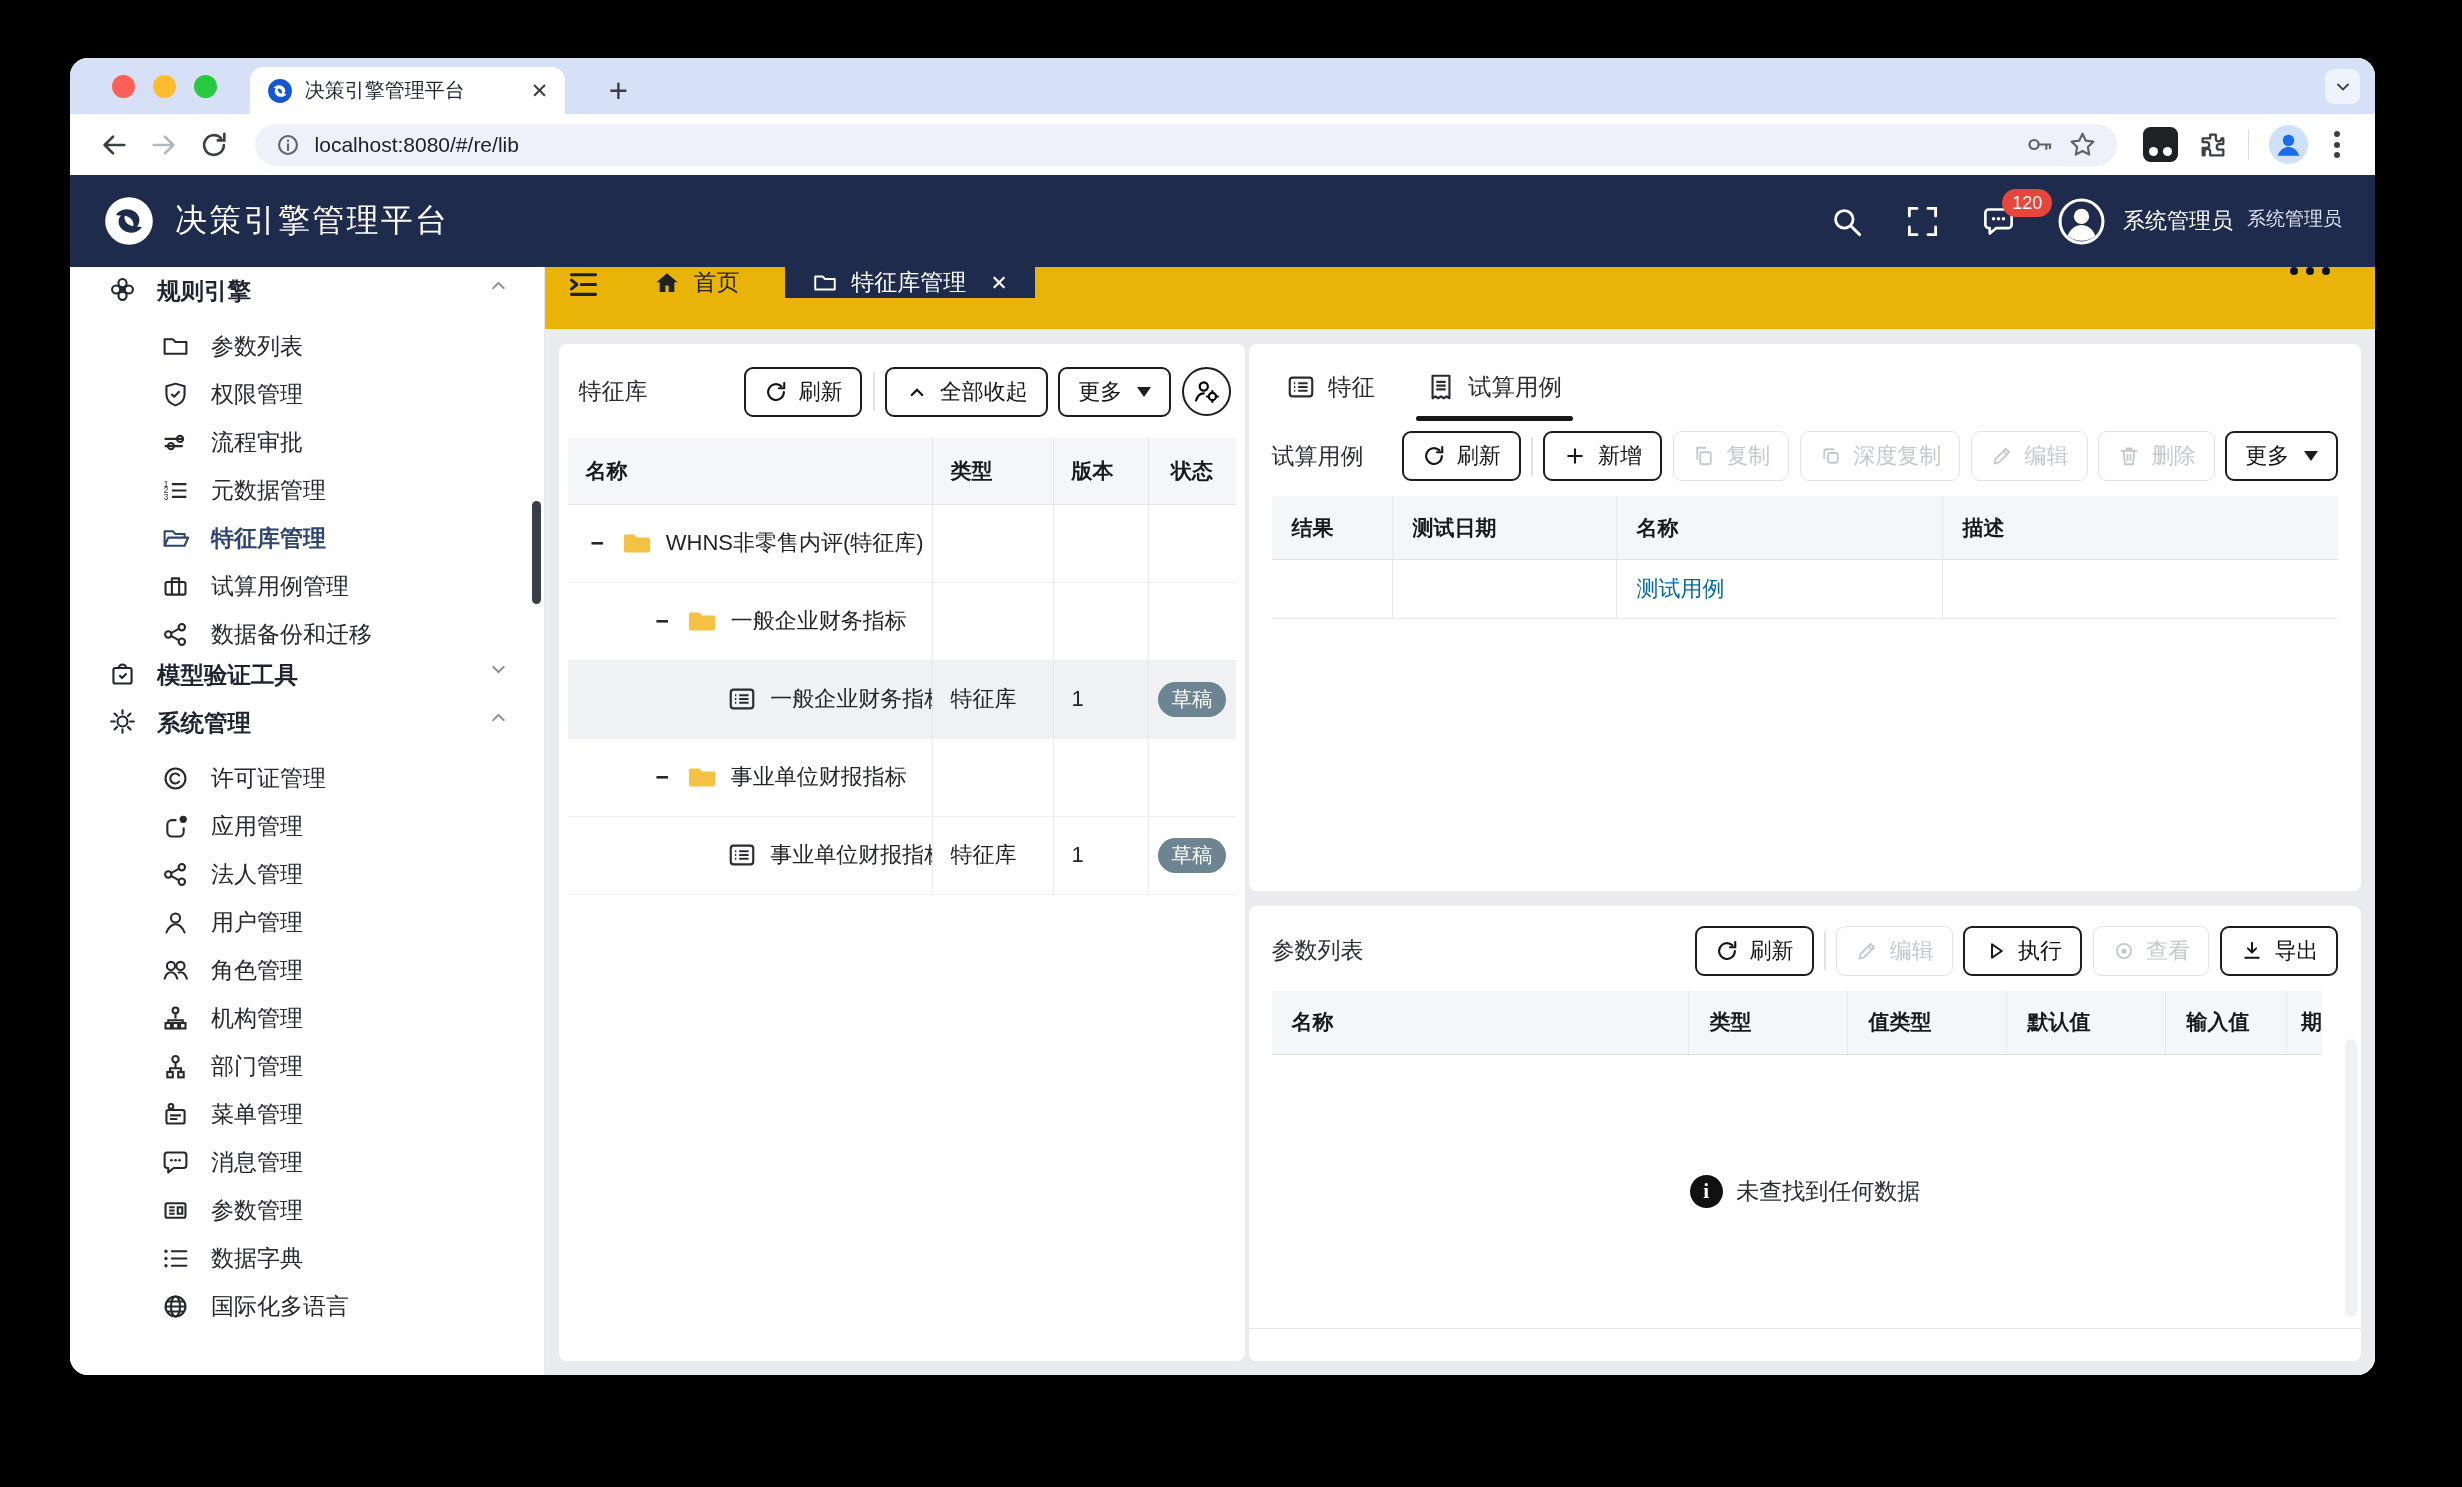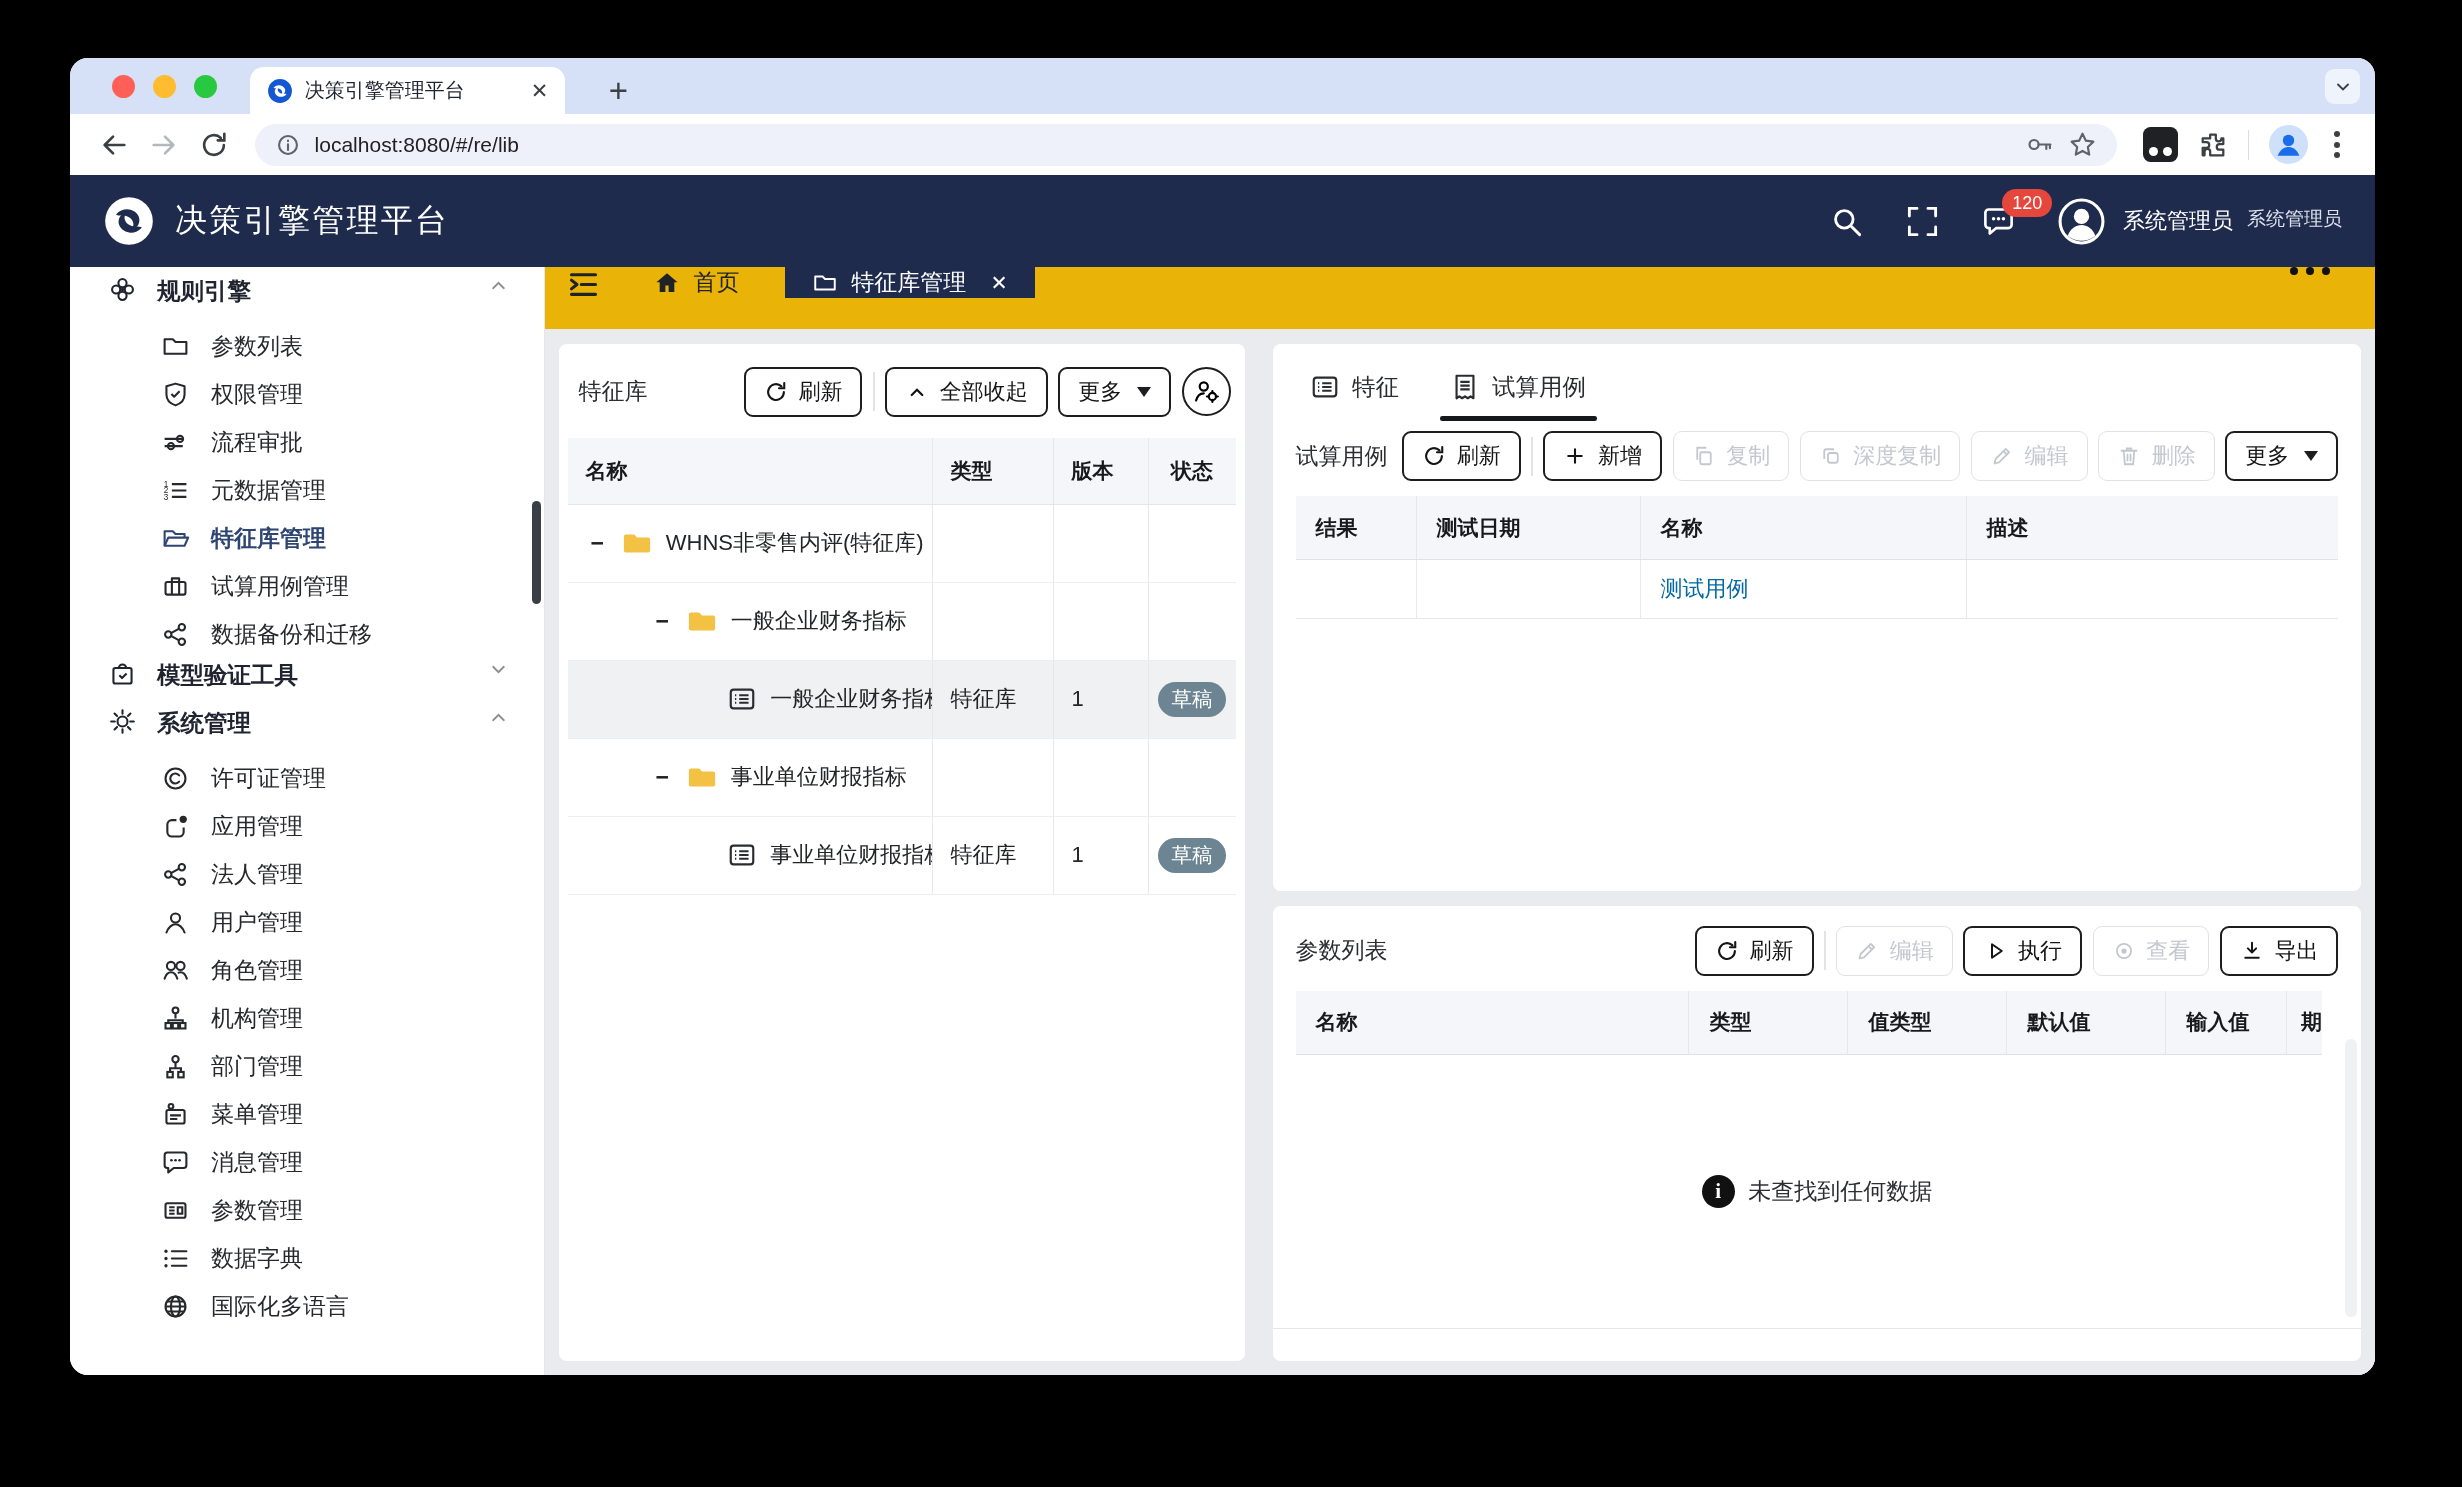--- a/index.html
+++ b/index.html
@@ -66,21 +66,21 @@
   .pt-collapse{width:76px;display:flex;align-items:center;justify-content:center;color:#1f2328}
   .pt-collapse svg{width:35px;height:35px}
   .pt-home{display:flex;align-items:center;gap:13.6px;padding:0 33px;font-size:23px;color:#1f2328}
   .pt-home svg{width:26px;height:26px}
   .pt-active{display:flex;align-items:center;gap:13.6px;padding:0 27px;background:#1e2b4d;color:#fff;font-size:23px;margin-left:12px}
   .pt-active svg{width:26px;height:26px}
   .pt-active .x{margin-left:10.6px;font-size:20.5px}
   .pt-more{margin-left:auto;display:flex;align-items:center;gap:7.6px;padding-right:45px}
   .pt-more i{width:8.3px;height:8.3px;border-radius:50%;background:#111}
 
-  .workspace{flex:1;background:#e9ebef;display:flex;gap:28px;padding:13.6px;min-height:0}
+  .workspace{flex:1;background:#e9ebef;display:flex;gap:4px;padding:13.6px;min-height:0}
   .card{background:#fff;border-radius:7.6px}
 
   
   .btn{height:50px;border:2.3px solid #1d1d1f;border-radius:9px;background:#fff;display:inline-flex;align-items:center;gap:10.6px;padding:0 18px;font-size:22px;color:#151517;font-weight:500;white-space:nowrap}
   .btn svg{width:24px;height:24px;flex:0 0 auto}
   .btn.disabled{border:1.5px solid #e0e2e6;color:#c4c7cd}
   .caret{width:0;height:0;border-left:7.6px solid transparent;border-right:7.6px solid transparent;border-top:10px solid #1d1d1f;margin-left:4.5px}
   .vsep{width:1.5px;height:39px;background:#e2e3e6;flex:0 0 auto}
   .roundbtn{width:49px;height:49px;border:2.3px solid #1d1d1f;border-radius:50%;display:flex;align-items:center;justify-content:center;background:#fff}
   .roundbtn svg{width:29px;height:29px}

